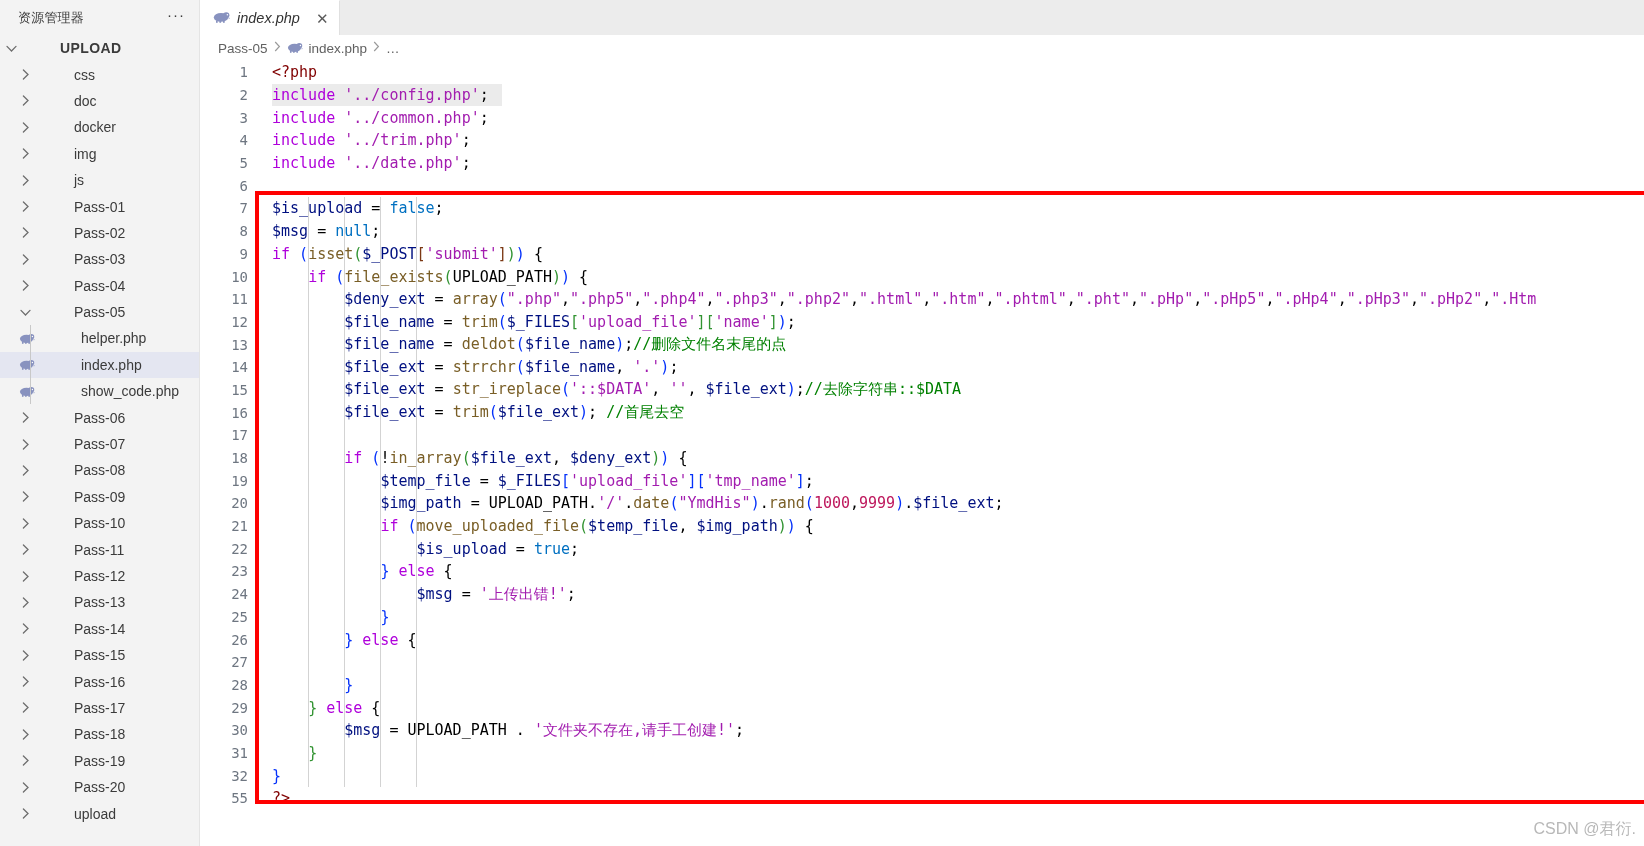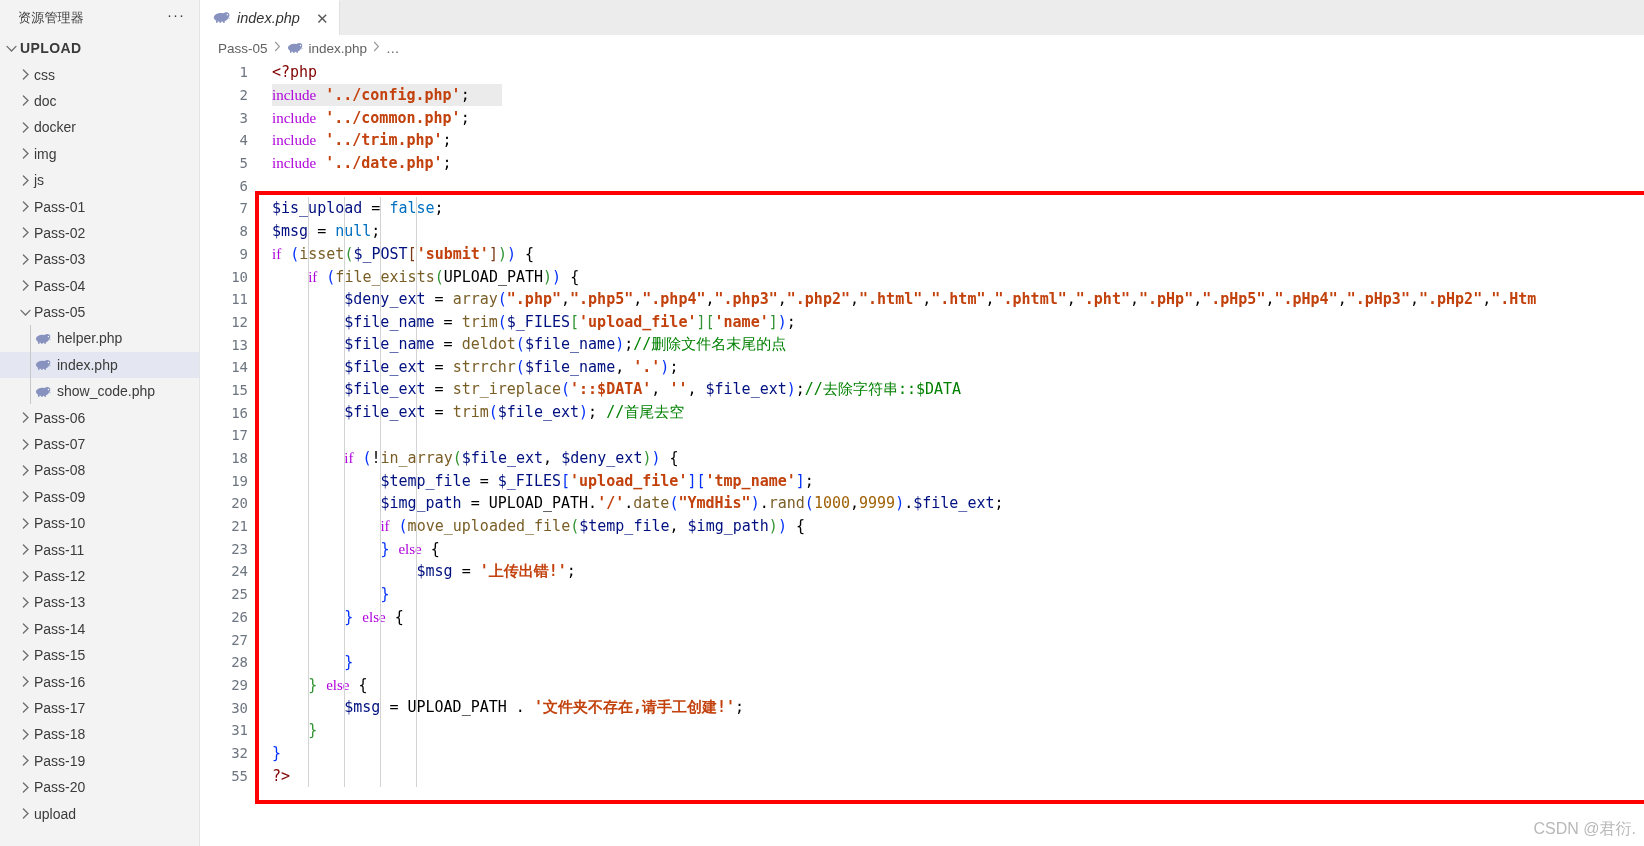--- a/index.html
+++ b/index.html
@@ -46,37 +46,38 @@
     padding: 0 2px 6px 2px;
   }
   .tree { font-size: 14px; color: #3b3b3b; }
   .row {
     height: 26.4px;
     display: flex;
     align-items: center;
     position: relative;
     white-space: nowrap;
     cursor: pointer;
+    gap: 40px;
   }
   .row.selected { background: #e4e6f1; }
   .row .chev {
     width: 18px;
     flex: 0 0 18px;
     display: flex;
     align-items: center;
     justify-content: center;
     color: #6d6d6d;
   }
   .row .chev svg { display: block; }
   .row.root { font-weight: bold; font-size: 12.5px; letter-spacing: .4px; }
   .row.root .lbl { color: #3b3b3b; }
   .lbl { color: #3b3b3b; font-size: 14px; }
   .depth0 { padding-left: 2px; }
   .depth1 { padding-left: 16px; }
-  .depth2 { padding-left: 34px; }
+  .depth2 { padding-left: 18px; }
   .php-ico {
     width: 17px; flex: 0 0 17px;
     margin-right: 6px;
     display: flex; align-items: center; justify-content: center;
   }
   .guide {
     position: absolute;
     left: 30px; top: 0; bottom: 0;
     width: 1px;
     background: #c8c8c8;
@@ -165,25 +166,25 @@
     text-align: right;
     padding-right: 14px;
     color: #6e7681;
     font-family: "DejaVu Sans Mono", monospace;
     font-size: 14px;
     user-select: none;
   }
   .ctext { position: relative; padding-left: 10px; }
 
   
-  .t-kw    { color: #af00db; font-family: Liberation Serif, serif; }      
+  .t-kw    { color: #af00db; }      
   .t-fn    { color: #795e26; }      
   .t-var   { color: #001080; }      
-  .t-str   { color: #c2410c; font-weight: bold; }      
-  .t-num   { color: #a16207; }      
+  .t-str   { color: #a21caf; }      
+  .t-num   { color: #be185d; }      
   .t-cmt   { color: #008000; }      
   .t-const { color: #0070c1; }      
   .t-def   { color: #000000; }
   .t-tag   { color: #800000; }
   .t-paren { color: #0431fa; }
   .t-paren2{ color: #319331; }
   .t-paren3{ color: #7b3814; }
 
   .indent-guide {
     position: absolute;
@@ -565,20 +566,21 @@
           <div class="cline"><div class="gutter">12</div><div class="ctext"><span class="t-def">        </span><span class="t-var">$file_name</span><span class="t-def"> = </span><span class="t-fn">trim</span><span class="t-paren">(</span><span class="t-var">$_FILES</span><span class="t-paren2">[</span><span class="t-str">'upload_file'</span><span class="t-paren2">]</span><span class="t-paren2">[</span><span class="t-str">'name'</span><span class="t-paren2">]</span><span class="t-paren">)</span><span class="t-def">;</span></div></div>
           <div class="cline"><div class="gutter">13</div><div class="ctext"><span class="t-def">        </span><span class="t-var">$file_name</span><span class="t-def"> = </span><span class="t-fn">deldot</span><span class="t-paren">(</span><span class="t-var">$file_name</span><span class="t-paren">)</span><span class="t-def">;</span><span class="t-cmt">//删除文件名末尾的点</span></div></div>
           <div class="cline"><div class="gutter">14</div><div class="ctext"><span class="t-def">        </span><span class="t-var">$file_ext</span><span class="t-def"> = </span><span class="t-fn">strrchr</span><span class="t-paren">(</span><span class="t-var">$file_name</span><span class="t-def">, </span><span class="t-str">'.'</span><span class="t-paren">)</span><span class="t-def">;</span></div></div>
           <div class="cline"><div class="gutter">15</div><div class="ctext"><span class="t-def">        </span><span class="t-var">$file_ext</span><span class="t-def"> = </span><span class="t-fn">str_ireplace</span><span class="t-paren">(</span><span class="t-str">'::$DATA'</span><span class="t-def">, </span><span class="t-str">''</span><span class="t-def">, </span><span class="t-var">$file_ext</span><span class="t-paren">)</span><span class="t-def">;</span><span class="t-cmt">//去除字符串::$DATA</span></div></div>
           <div class="cline"><div class="gutter">16</div><div class="ctext"><span class="t-def">        </span><span class="t-var">$file_ext</span><span class="t-def"> = </span><span class="t-fn">trim</span><span class="t-paren">(</span><span class="t-var">$file_ext</span><span class="t-paren">)</span><span class="t-def">; </span><span class="t-cmt">//首尾去空</span></div></div>
           <div class="cline"><div class="gutter">17</div><div class="ctext"></div></div>
           <div class="cline"><div class="gutter">18</div><div class="ctext"><span class="t-def">        </span><span class="t-kw">if</span><span class="t-def"> </span><span class="t-paren">(</span><span class="t-def">!</span><span class="t-fn">in_array</span><span class="t-paren2">(</span><span class="t-var">$file_ext</span><span class="t-def">, </span><span class="t-var">$deny_ext</span><span class="t-paren2">)</span><span class="t-paren">)</span><span class="t-def"> {</span></div></div>
           <div class="cline"><div class="gutter">19</div><div class="ctext"><span class="t-def">            </span><span class="t-var">$temp_file</span><span class="t-def"> = </span><span class="t-var">$_FILES</span><span class="t-paren">[</span><span class="t-str">'upload_file'</span><span class="t-paren">]</span><span class="t-paren">[</span><span class="t-str">'tmp_name'</span><span class="t-paren">]</span><span class="t-def">;</span></div></div>
           <div class="cline"><div class="gutter">20</div><div class="ctext"><span class="t-def">            </span><span class="t-var">$img_path</span><span class="t-def"> = </span><span class="t-def">UPLOAD_PATH</span><span class="t-def">.</span><span class="t-str">'/'</span><span class="t-def">.</span><span class="t-fn">date</span><span class="t-paren">(</span><span class="t-str">"YmdHis"</span><span class="t-paren">)</span><span class="t-def">.</span><span class="t-fn">rand</span><span class="t-paren">(</span><span class="t-num">1000</span><span class="t-def">,</span><span class="t-num">9999</span><span class="t-paren">)</span><span class="t-def">.</span><span class="t-var">$file_ext</span><span class="t-def">;</span></div></div>
           <div class="cline"><div class="gutter">21</div><div class="ctext"><span class="t-def">            </span><span class="t-kw">if</span><span class="t-def"> </span><span class="t-paren">(</span><span class="t-fn">move_uploaded_file</span><span class="t-paren2">(</span><span class="t-var">$temp_file</span><span class="t-def">, </span><span class="t-var">$img_path</span><span class="t-paren2">)</span><span class="t-paren">)</span><span class="t-def"> {</span></div></div>
+          <div class="cline"><div class="gutter">22</div><div class="ctext"><span class="t-def">                </span><span class="t-var">$is_upload</span><span class="t-def"> = </span><span class="t-const">true</span><span class="t-def">;</span></div></div>
           <div class="cline"><div class="gutter">23</div><div class="ctext"><span class="t-def">            </span><span class="t-paren">}</span><span class="t-def"> </span><span class="t-kw">else</span><span class="t-def"> {</span></div></div>
           <div class="cline"><div class="gutter">24</div><div class="ctext"><span class="t-def">                </span><span class="t-var">$msg</span><span class="t-def"> = </span><span class="t-str">'上传出错!'</span><span class="t-def">;</span></div></div>
           <div class="cline"><div class="gutter">25</div><div class="ctext"><span class="t-def">            </span><span class="t-paren">}</span></div></div>
           <div class="cline"><div class="gutter">26</div><div class="ctext"><span class="t-def">        </span><span class="t-paren">}</span><span class="t-def"> </span><span class="t-kw">else</span><span class="t-def"> {</span></div></div>
           <div class="cline"><div class="gutter">27</div></div>
           <div class="cline"><div class="gutter">28</div><div class="ctext"><span class="t-def">        </span><span class="t-paren">}</span></div></div>
           <div class="cline"><div class="gutter">29</div><div class="ctext"><span class="t-def">    </span><span class="t-paren2">}</span><span class="t-def"> </span><span class="t-kw">else</span><span class="t-def"> {</span></div></div>
           <div class="cline"><div class="gutter">30</div><div class="ctext"><span class="t-def">        </span><span class="t-var">$msg</span><span class="t-def"> = </span><span class="t-def">UPLOAD_PATH</span><span class="t-def"> . </span><span class="t-str">'文件夹不存在,请手工创建!'</span><span class="t-def">;</span></div></div>
           <div class="cline"><div class="gutter">31</div><div class="ctext"><span class="t-def">    </span><span class="t-paren2">}</span></div></div>
           <div class="cline"><div class="gutter">32</div><div class="ctext"><span class="t-paren">}</span></div></div>

